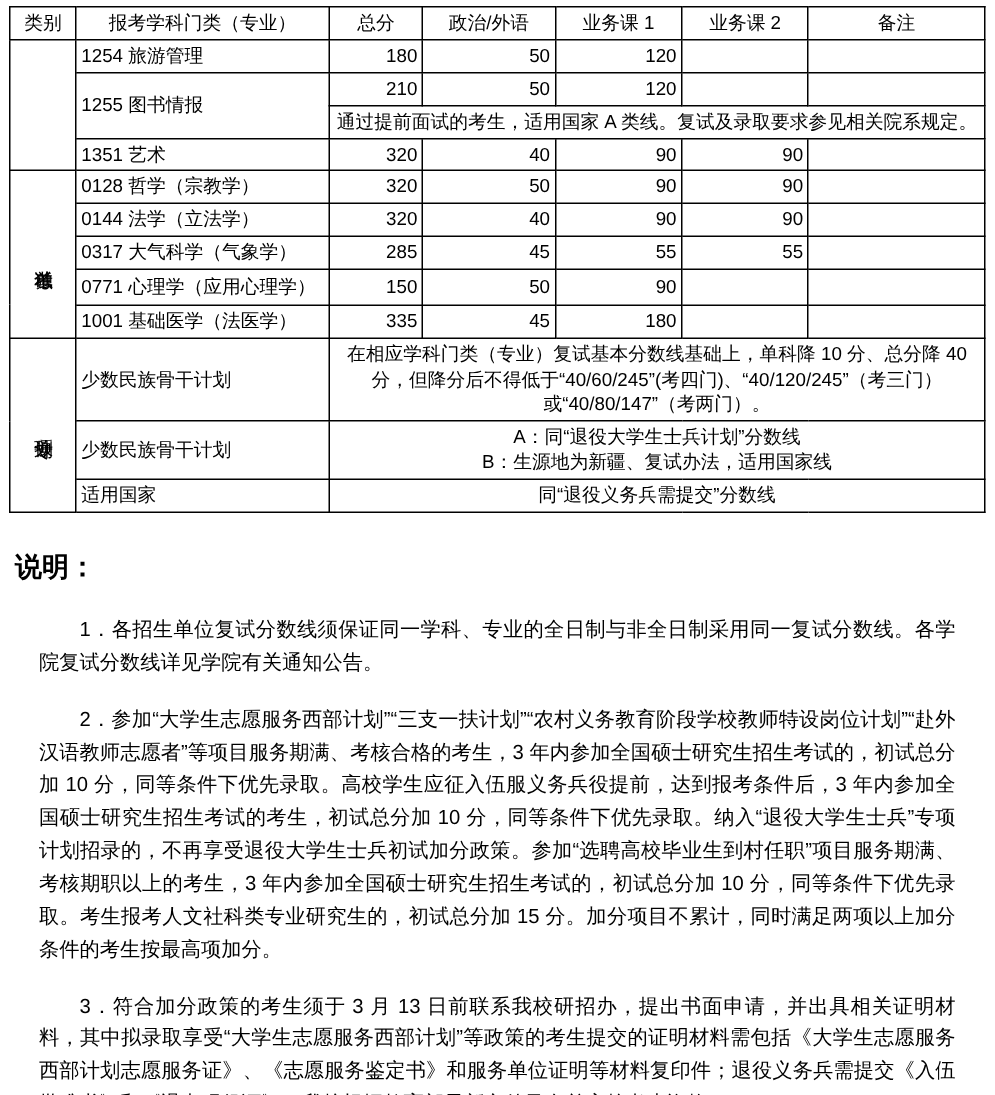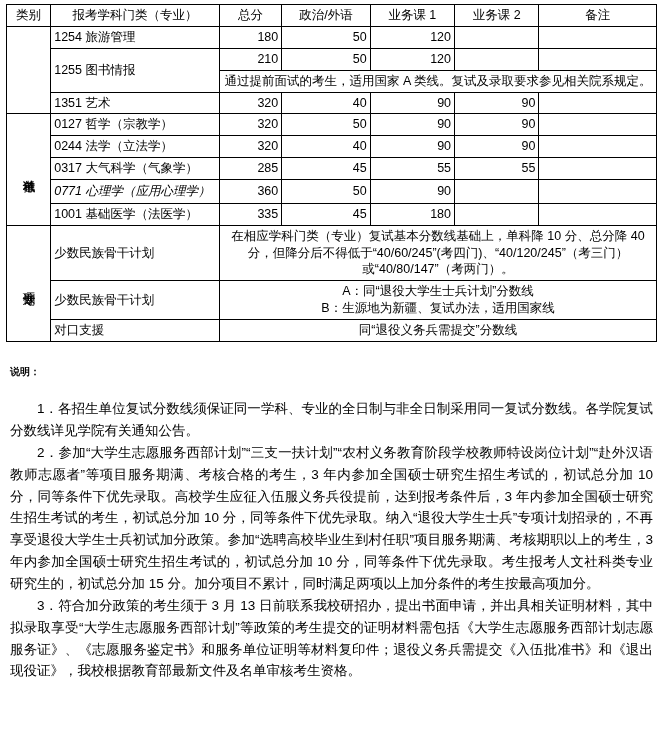--- a/index.html
+++ b/index.html
@@ -62,25 +62,25 @@
     padding: 3px 5px;
   }
   .notes {
     margin: 22px 10px 0 10px;
     font-size: 13.5px;
     line-height: 1.62;
     text-align: justify;
   }
   .notes .title {
     font-weight: bold;
-    font-size: 10px;
-    margin-bottom: 18px;
+    font-size: 18px;
+    margin-bottom: 2px;
   }
   .notes p {
-    margin: 0;
+    margin: 16px;
     text-indent: 2em;
   }
   col.col-a { width: 44px; }
   col.col-b { width: 168px; }
   col.col-c { width: 62px; }
   col.col-d { width: 88px; }
   col.col-e { width: 84px; }
   col.col-f { width: 84px; }
   col.col-g { width: 117px; }
 </style>
@@ -140,46 +140,46 @@
         <td class="c-center">40</td>
         <td class="c-center">90</td>
         <td class="c-center">90</td>
         <td class="c-center"></td>
       </tr>
 
       <tr>
         <td class="vert-label" rowspan="5">
           <span style="writing-mode: vertical-rl; text-orientation: upright; margin: 0 auto;">单独考试</span>
         </td>
-        <td class="subject-cell">0127 哲学（宗教学）</td>
+        <td class="subject-cell">0128 哲学（宗教学）</td>
         <td class="c-center">320</td>
         <td class="c-center">50</td>
         <td class="c-center">90</td>
         <td class="c-center">90</td>
         <td class="c-center"></td>
       </tr>
       <tr>
-        <td class="subject-cell">0244 法学（立法学）</td>
+        <td class="subject-cell">0144 法学（立法学）</td>
         <td class="c-center">320</td>
         <td class="c-center">40</td>
         <td class="c-center">90</td>
         <td class="c-center">90</td>
         <td class="c-center"></td>
       </tr>
       <tr>
         <td class="subject-cell">0317 大气科学（气象学）</td>
         <td class="c-center">285</td>
         <td class="c-center">45</td>
         <td class="c-center">55</td>
         <td class="c-center">55</td>
         <td class="c-center"></td>
       </tr>
       <tr>
-        <td class="subject-cell" style="line-height:1.5;font-style:italic;">0771 心理学（应用心理学）</td>
-        <td class="c-center">360</td>
+        <td class="subject-cell" style="line-height:1.5;">0771 心理学（应用心理学）</td>
+        <td class="c-center">150</td>
         <td class="c-center">50</td>
         <td class="c-center">90</td>
         <td class="c-center"></td>
         <td class="c-center"></td>
       </tr>
       <tr>
         <td class="subject-cell">1001 基础医学（法医学）</td>
         <td class="c-center">335</td>
         <td class="c-center">45</td>
         <td class="c-center">180</td>
@@ -193,21 +193,21 @@
         </td>
         <td class="subject-cell">少数民族骨干计划</td>
         <td class="note-cell" colspan="5">在相应学科门类（专业）复试基本分数线基础上，单科降 10 分、总分降 40 分，但降分后不得低于“40/60/245”(考四门)、“40/120/245”（考三门）或“40/80/147”（考两门）。</td>
       </tr>
       <tr>
         <td class="subject-cell">少数民族骨干计划</td>
         <td class="note-cell" colspan="5" style="white-space: pre-line;">A：同“退役大学生士兵计划”分数线
 B：生源地为新疆、复试办法，适用国家线</td>
       </tr>
       <tr>
-        <td class="subject-cell">对口支援</td>
+        <td class="subject-cell">适用国家</td>
         <td class="note-cell" colspan="5">同“退役义务兵需提交”分数线</td>
       </tr>
     </tbody>
   </table>
 
   <div class="notes">
     <div class="title">说明：</div>
     <p>1．各招生单位复试分数线须保证同一学科、专业的全日制与非全日制采用同一复试分数线。各学院复试分数线详见学院有关通知公告。</p>
     <p>2．参加“大学生志愿服务西部计划”“三支一扶计划”“农村义务教育阶段学校教师特设岗位计划”“赴外汉语教师志愿者”等项目服务期满、考核合格的考生，3 年内参加全国硕士研究生招生考试的，初试总分加 10 分，同等条件下优先录取。高校学生应征入伍服义务兵役提前，达到报考条件后，3 年内参加全国硕士研究生招生考试的考生，初试总分加 10 分，同等条件下优先录取。纳入“退役大学生士兵”专项计划招录的，不再享受退役大学生士兵初试加分政策。参加“选聘高校毕业生到村任职”项目服务期满、考核期职以上的考生，3 年内参加全国硕士研究生招生考试的，初试总分加 10 分，同等条件下优先录取。考生报考人文社科类专业研究生的，初试总分加 15 分。加分项目不累计，同时满足两项以上加分条件的考生按最高项加分。</p>
     <p>3．符合加分政策的考生须于 3 月 13 日前联系我校研招办，提出书面申请，并出具相关证明材料，其中拟录取享受“大学生志愿服务西部计划”等政策的考生提交的证明材料需包括《大学生志愿服务西部计划志愿服务证》、《志愿服务鉴定书》和服务单位证明等材料复印件；退役义务兵需提交《入伍批准书》和《退出现役证》，我校根据教育部最新文件及名单审核考生资格。</p>

